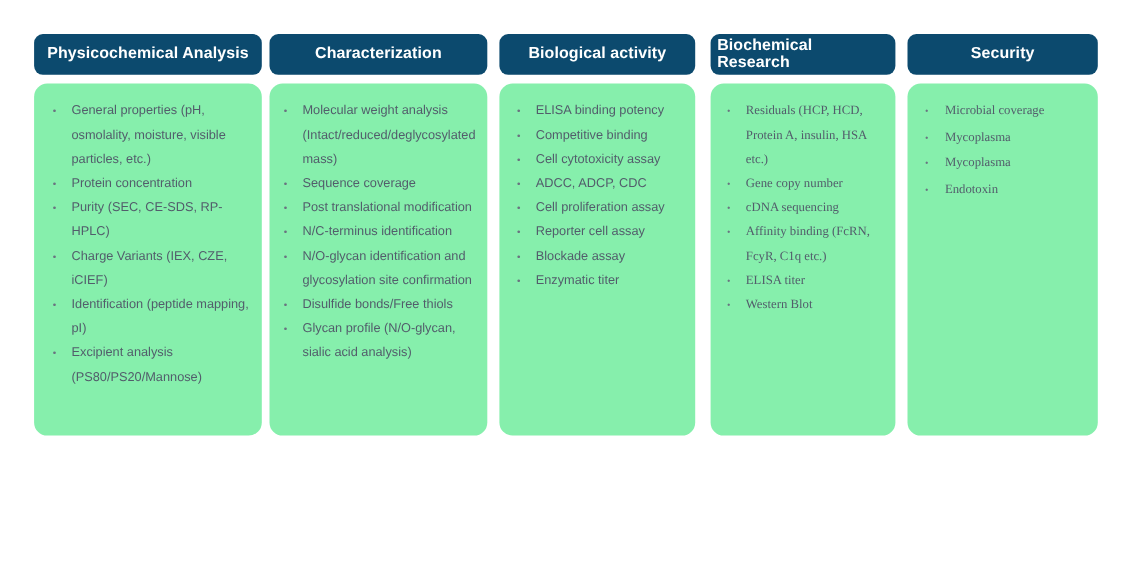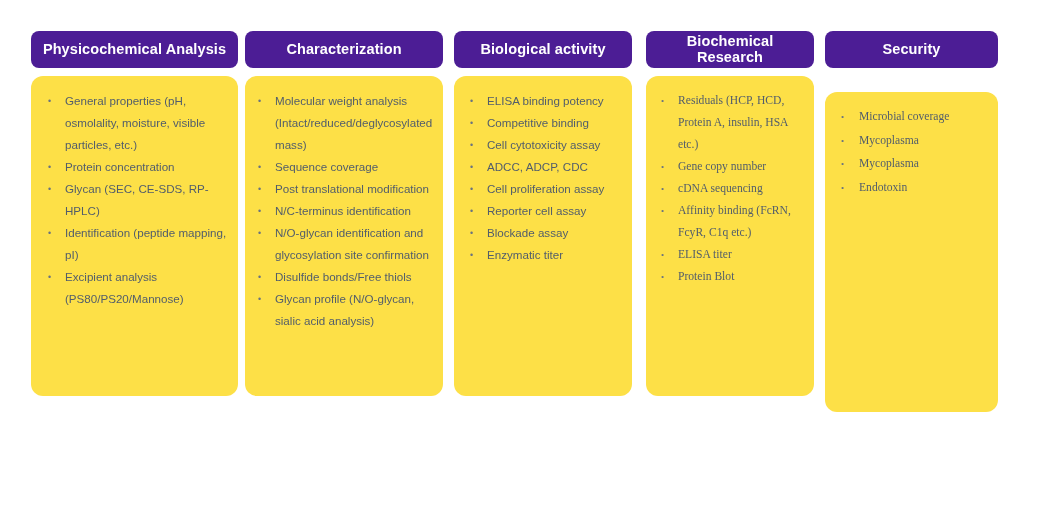--- a/index.html
+++ b/index.html
@@ -32,43 +32,42 @@
     flex-direction: column;
     align-items: stretch;
     box-sizing: border-box;
   }
 
   
   .col-0 { width: 207px; margin-right: 7px; }
   .col-1 { width: 198px; margin-right: 11px; }
   .col-2 { width: 178px; margin-right: 14px; }
   .col-3 { width: 168px; margin-right: 11px; }
-  .col-4 { width: 173px; margin-right: 0px; gap: 16px; }
+  .col-4 { width: 173px; margin-right: 0px; }
 
   .col-header {
-    background: #4c1d95;
+    background: #0c4a6e;
     color: #ffffff;
     border-radius: 8px;
     height: 37px;
     display: flex;
     align-items: center;
     justify-content: center;
     font-size: 14.5px;
     font-weight: bold;
     letter-spacing: 0.1px;
-    text-align: center;
     box-sizing: border-box;
     padding: 0 6px;
     line-height: 1.1;
     user-select: none;
   }
 
   .col-body {
     margin-top: 8px;
-    background: #fde047;
+    background: #86efac;
     border-radius: 12px;
     height: 320px;
     box-sizing: border-box;
     padding-top: 14px;
     padding-bottom: 10px;
     overflow: hidden;
   }
 
   
   .col-0 .col-body { padding-left: 15px; padding-right: 8px; }
@@ -113,21 +112,22 @@
 </head>
 <body>
 
 <div id="board">
     <div class="column col-0">
       <div class="col-header">Physicochemical Analysis</div>
       <div class="col-body">
         <ul class="bullet-list">
           <li>General properties (pH, osmolality, moisture, visible particles, etc.)</li>
           <li>Protein concentration</li>
-          <li>Glycan (SEC,  CE-SDS, RP-HPLC)</li>
+          <li>Purity (SEC,  CE-SDS, RP-HPLC)</li>
+          <li>Charge Variants (IEX, CZE, iCIEF)</li>
           <li>Identification (peptide mapping, pI)</li>
           <li>Excipient analysis (PS80/PS20/Mannose)</li>
         </ul>
       </div>
     </div>
     <div class="column col-1">
       <div class="col-header">Characterization</div>
       <div class="col-body">
         <ul class="bullet-list">
           <li>Molecular weight analysis (Intact/reduced/deglycosylated mass)</li>
@@ -157,21 +157,21 @@
     </div>
     <div class="column col-3">
       <div class="col-header">Biochemical Research</div>
       <div class="col-body">
         <ul class="bullet-list spaced-sm">
           <li>Residuals (HCP, HCD, Protein A, insulin, HSA etc.)</li>
           <li>Gene copy number</li>
           <li>cDNA sequencing</li>
           <li>Affinity binding (FcRN, FcyR, C1q etc.)</li>
           <li>ELISA titer</li>
-          <li>Protein Blot</li>
+          <li>Western Blot</li>
         </ul>
       </div>
     </div>
     <div class="column col-4">
       <div class="col-header">Security</div>
       <div class="col-body">
         <ul class="bullet-list spaced-sm">
           <li>Microbial coverage</li>
           <li>Mycoplasma</li>
           <li>Mycoplasma</li>

